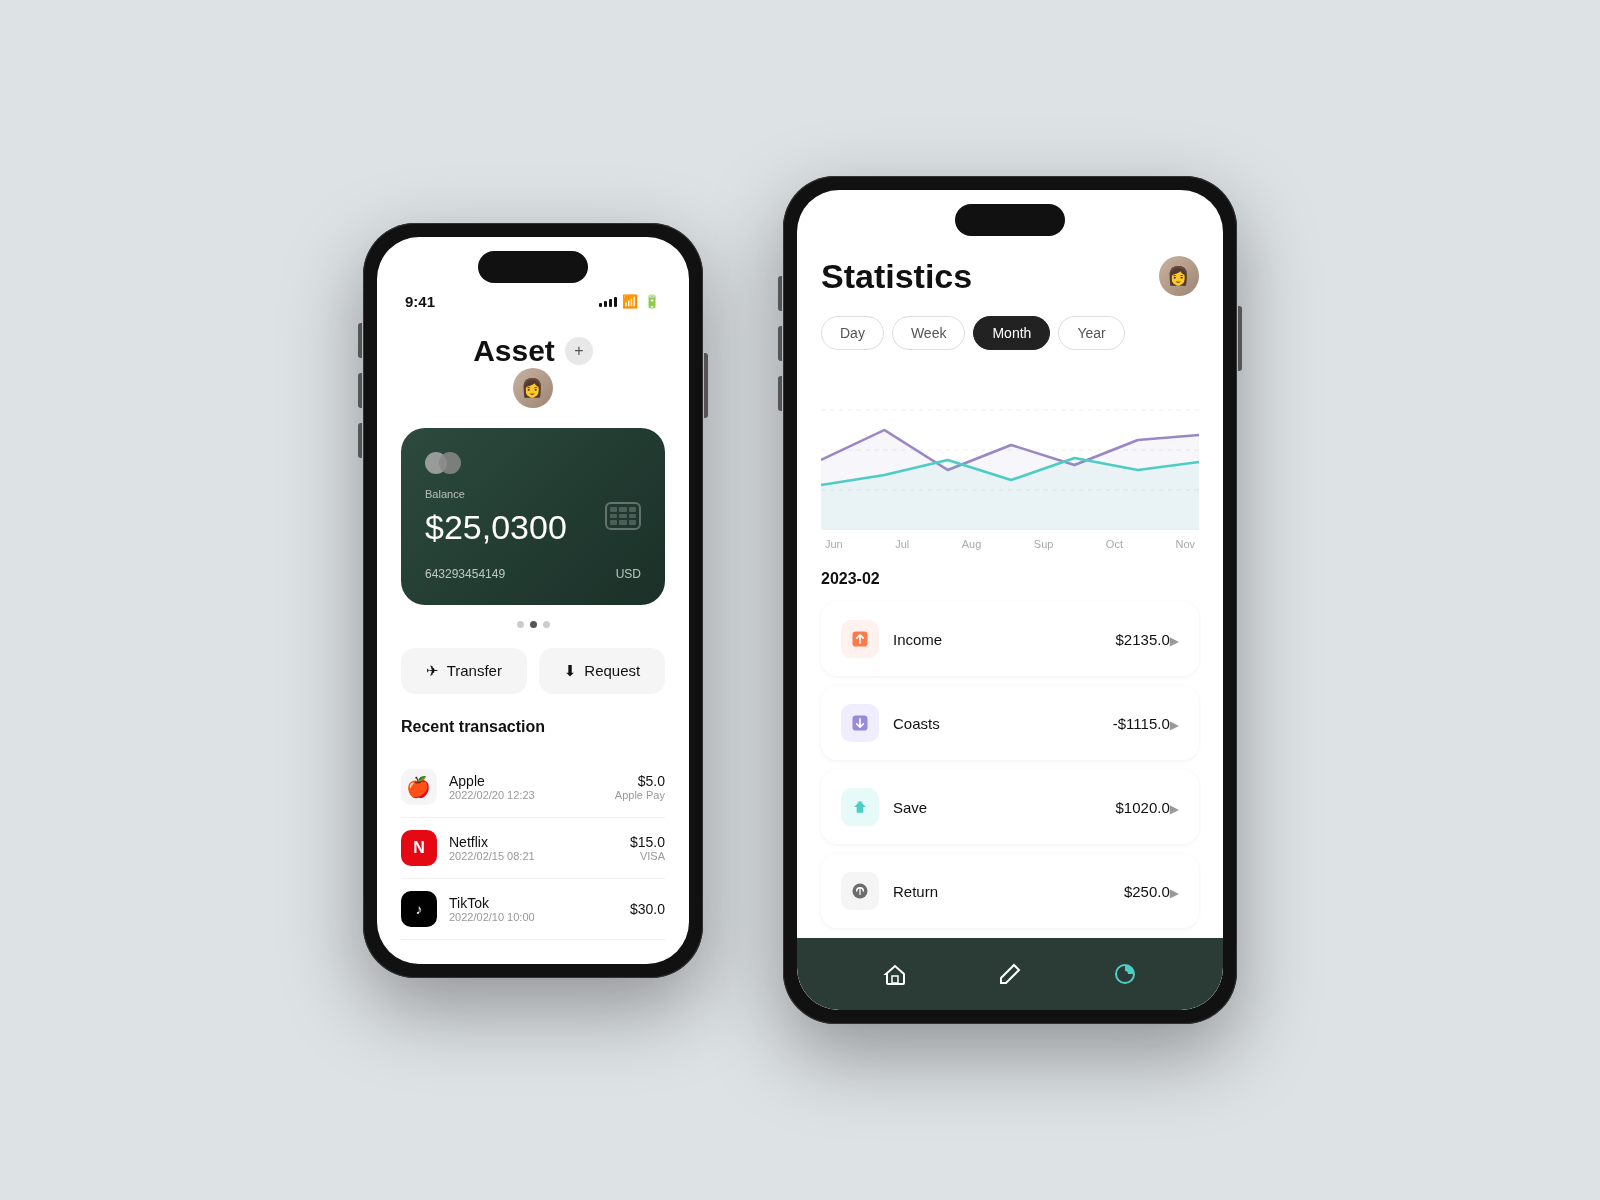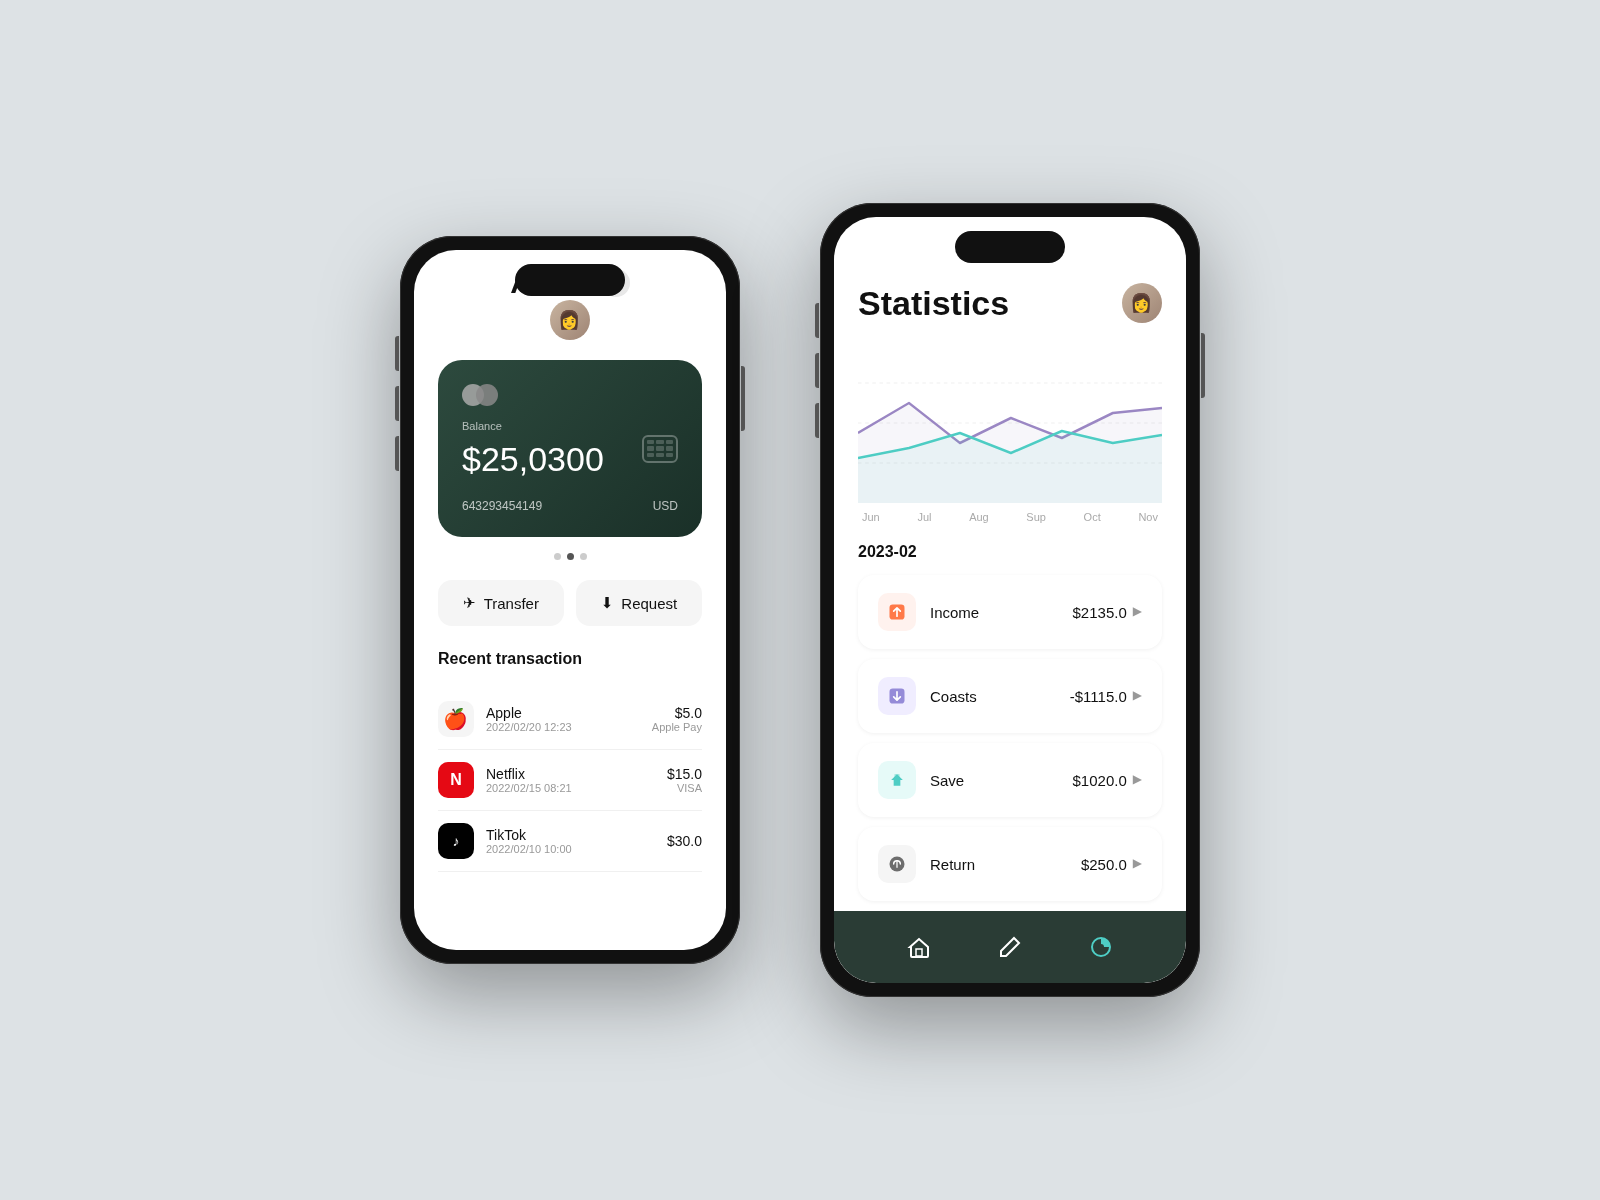--- a/index.html
+++ b/index.html
@@ -275,21 +275,21 @@
     }
     .tx-info {}
     .tx-name { font-size: 14px; font-weight: 500; color: #111; }
     .tx-date { font-size: 11px; color: #999; }
     .tx-right { text-align: right; }
     .tx-amount { font-size: 14px; font-weight: 500; color: #111; }
     .tx-method { font-size: 11px; color: #999; }
 
     
     .phone-stats {
-      width: 380px;
+      width: 454px;
     }
     .phone-stats .phone-inner {
       min-height: 760px;
     }
 
     .stats-content {
       padding: 16px 24px 0;
     }
     .stats-header {
       display: flex;
@@ -367,21 +367,21 @@
     .stats-icon {
       width: 38px;
       height: 38px;
       border-radius: 10px;
       display: flex;
       align-items: center;
       justify-content: center;
       font-size: 18px;
     }
     .stats-label { font-size: 15px; font-weight: 500; color: #111; }
-    .stats-right { display: flex; align-items: flex-start; gap: 6px; }
+    .stats-right { display: flex; align-items: flex-end; }
     .stats-value { font-size: 15px; font-weight: 500; color: #111; }
     .arrow { font-size: 12px; color: #999; }
 
     
     .bottom-nav {
       background: #2a3c35;
       border-radius: 0 0 42px 42px;
       padding: 18px 40px;
       display: flex;
       justify-content: space-around;
@@ -402,20 +402,33 @@
   </style>
 </head>
 <body>
 
 <div class="scene">
 
   <div class="phone phone-asset">
     <div class="phone-inner">
       <div class="dynamic-island"></div>
 
+      <div class="status-bar">
+        <span class="status-time">9:41</span>
+        <div class="status-icons">
+          <div class="signal-bars">
+            <div class="signal-bar" style="height:4px"></div>
+            <div class="signal-bar" style="height:6px"></div>
+            <div class="signal-bar" style="height:8px"></div>
+            <div class="signal-bar" style="height:10px"></div>
+          </div>
+          <span style="font-size:13px;">📶</span>
+          <span style="font-size:13px;">🔋</span>
+        </div>
+      </div>
 
       <div class="asset-content">
 
         <div class="asset-header">
           <div class="asset-title">
             <span class="asset-title-text">Asset</span>
             <div class="add-btn">+</div>
           </div>
           <div class="avatar-small">
             <span>👩</span>
@@ -516,20 +529,26 @@
 
       <div class="stats-content">
 
         <div class="stats-header">
           <span class="stats-title">Statistics</span>
           <div class="avatar-small">
             <span>👩</span>
           </div>
         </div>
 
+        <div class="period-selector">
+          <div class="period-btn">Day</div>
+          <div class="period-btn">Week</div>
+          <div class="period-btn active">Month</div>
+          <div class="period-btn">Year</div>
+        </div>
 
         <div class="chart-area">
           <svg class="chart-svg" viewBox="0 0 340 160" preserveAspectRatio="none">
 
             <line x1="0" y1="40" x2="340" y2="40" stroke="#eee" stroke-width="1" stroke-dasharray="4,4"></line>
             <line x1="0" y1="80" x2="340" y2="80" stroke="#eee" stroke-width="1" stroke-dasharray="4,4"></line>
             <line x1="0" y1="120" x2="340" y2="120" stroke="#eee" stroke-width="1" stroke-dasharray="4,4"></line>
 
             <polyline points="0,90 57,60 114,100 171,75 228,95 285,70 340,65" fill="none" stroke="#9b87c4" stroke-width="2.5" stroke-linejoin="round"></polyline>
 

